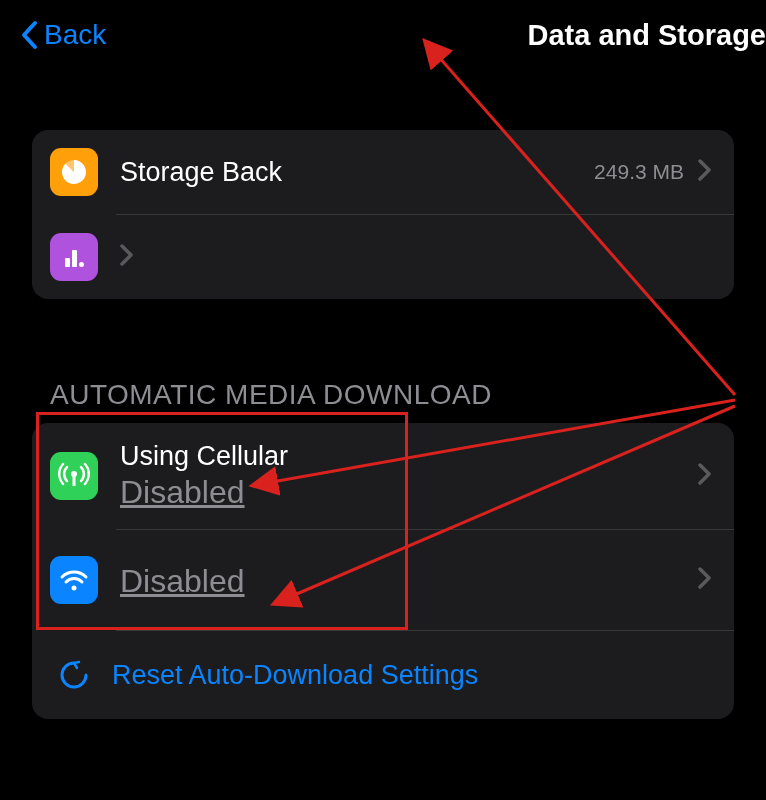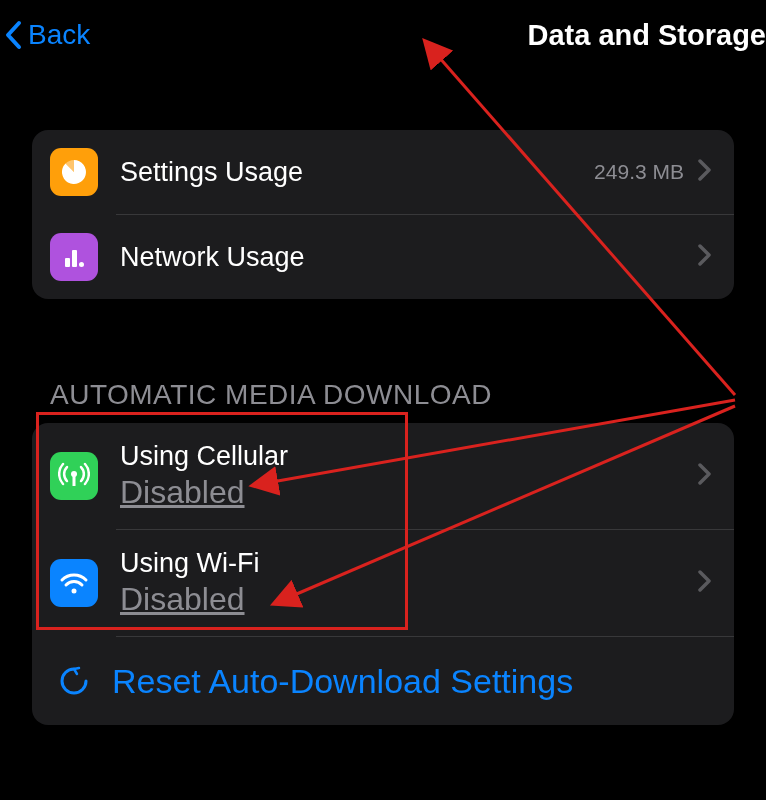--- a/index.html
+++ b/index.html
@@ -11,21 +11,21 @@
     body {
       background: #000000;
       width: 766px;
       height: 800px;
       overflow: hidden;
       position: relative;
     }
     .header {
       display: flex;
       align-items: center;
-      padding: 18px 4px;
+      padding: 18px 20px;
       position: relative;
       height: 70px;
     }
     .back-button {
       display: flex;
       align-items: center;
       color: #0a84ff;
       font-size: 28px;
       cursor: pointer;
       z-index: 2;
@@ -130,21 +130,21 @@
       width: 48px;
       height: 48px;
       display: flex;
       align-items: center;
       justify-content: center;
       margin-right: 14px;
       color: #0a84ff;
     }
     .reset-label {
       color: #0a84ff;
-      font-size: 34px;
+      font-size: 27px;
       font-weight: 400;
     }
     .annotation-box {
       position: absolute;
       border: 3px solid #d9221e;
       pointer-events: none;
     }
     .annotation-svg {
       position: absolute;
       top: 0;
@@ -171,40 +171,37 @@
 <div class="content">
   <div class="section-group">
     <div class="row">
       <div class="row-icon icon-storage">
         <svg width="30" height="30" viewBox="0 0 30 30">
           <path d="M15 3 A12 12 0 1 1 6.5 6.5 L15 15 Z" fill="#ffffff"></path>
           <path d="M15 3 A12 12 0 0 0 6.5 6.5 L15 15 Z" fill="#ffffff" opacity="0.4"></path>
         </svg>
       </div>
       <div class="row-content">
-        <span class="row-label">Settings Usage</span>
+        <span class="row-label">Storage Back</span>
       </div>
       <span class="row-value">249.3 MB</span>
       <span class="chevron-right">
         <svg width="14" height="22" viewBox="0 0 14 22">
             <path d="M2 2 L11 11 L2 20" stroke="#5a5a5e" stroke-width="3.5" stroke-linecap="round" stroke-linejoin="round" fill="none"></path>
           </svg>
       </span>
     </div>
     <div class="row-divider"></div>
     <div class="row">
       <div class="row-icon icon-network">
         <svg width="30" height="30" viewBox="0 0 30 30">
           <rect x="6" y="16" width="5" height="9" fill="#ffffff" rx="1"></rect>
           <rect x="13" y="8" width="5" height="17" fill="#ffffff" rx="1"></rect>
           <circle cx="22.5" cy="22.5" r="2.5" fill="#ffffff"></circle>
         </svg>
-      </div>
-      <div class="row-content">
-        <span class="row-label">Network Usage</span>
       </div>
       <span class="chevron-right">
         <svg width="14" height="22" viewBox="0 0 14 22">
             <path d="M2 2 L11 11 L2 20" stroke="#5a5a5e" stroke-width="3.5" stroke-linecap="round" stroke-linejoin="round" fill="none"></path>
           </svg>
       </span>
     </div>
   </div>
 
   <div class="section-header">AUTOMATIC MEDIA DOWNLOAD</div>
@@ -234,21 +231,20 @@
     <div class="row-divider"></div>
     <div class="row" style="min-height:100px;">
       <div class="row-icon icon-wifi">
         <svg width="32" height="32" viewBox="0 0 32 32">
           <path d="M4 13 A17 17 0 0 1 28 13" stroke="#ffffff" stroke-width="3" fill="none" stroke-linecap="round"></path>
           <path d="M8 18 A11 11 0 0 1 24 18" stroke="#ffffff" stroke-width="3" fill="none" stroke-linecap="round"></path>
           <circle cx="16" cy="24" r="2.5" fill="#ffffff"></circle>
         </svg>
       </div>
       <div class="row-content">
-        <span class="row-label">Using Wi-Fi</span>
         <span class="row-sublabel">Disabled</span>
       </div>
       <span class="chevron-right">
         <svg width="14" height="22" viewBox="0 0 14 22">
             <path d="M2 2 L11 11 L2 20" stroke="#5a5a5e" stroke-width="3.5" stroke-linecap="round" stroke-linejoin="round" fill="none"></path>
           </svg>
       </span>
     </div>
     <div class="row-divider"></div>
     <div class="reset-row">

